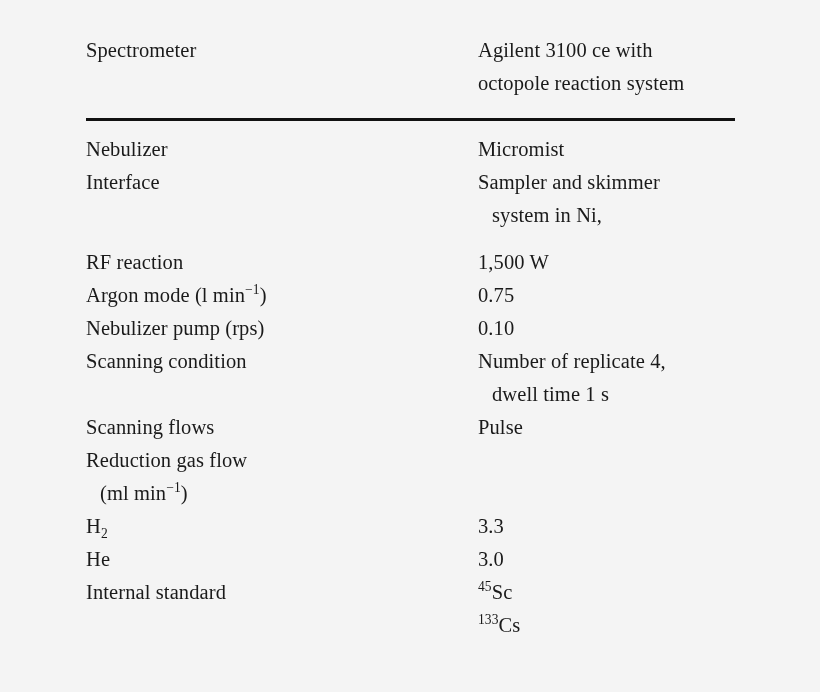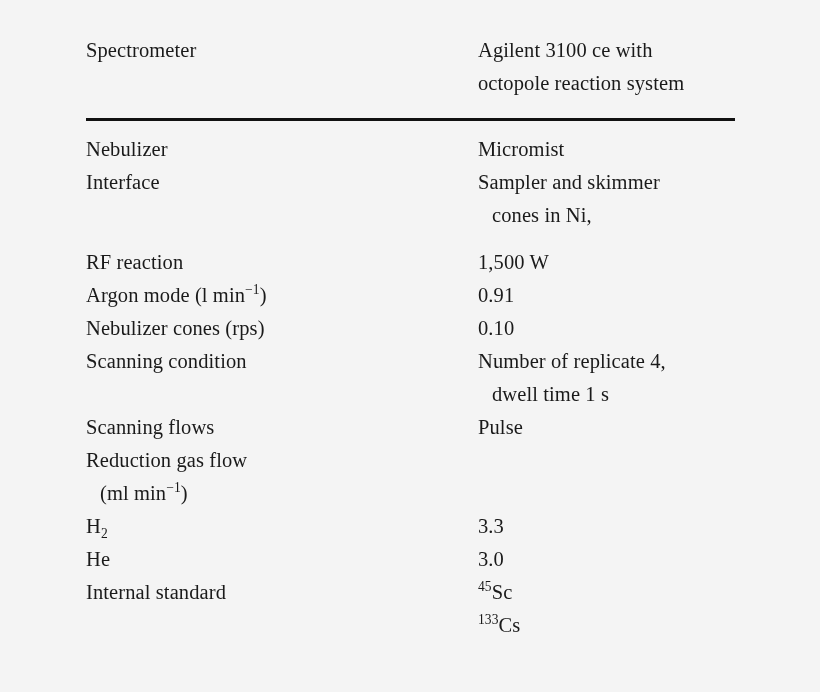--- a/index.html
+++ b/index.html
@@ -112,41 +112,41 @@
 
       <tr>
         <td>Nebulizer</td>
         <td class="val-cell">Micromist</td>
       </tr>
 
       <tr>
         <td>Interface</td>
         <td class="val-cell">
           <span>Sampler and skimmer</span>
-          <span class="cont">cones in Ni,</span>
+          <span class="cont">system in Ni,</span>
         </td>
       </tr>
 
       <tr class="gap-row">
         <td></td>
         <td></td>
       </tr>
 
       <tr>
         <td>RF reaction</td>
         <td class="val-cell">1,500 W</td>
       </tr>
 
       <tr>
         <td><span>Argon mode (l min</span><sup class="sup">−1</sup><span>)</span></td>
-        <td class="val-cell">0.91</td>
+        <td class="val-cell">0.75</td>
       </tr>
 
       <tr>
-        <td>Nebulizer cones (rps)</td>
+        <td>Nebulizer pump (rps)</td>
         <td class="val-cell">0.10</td>
       </tr>
 
       <tr>
         <td>Scanning condition</td>
         <td class="val-cell">
           <span>Number of replicate 4,</span>
           <span class="cont">dwell time 1 s</span>
         </td>
       </tr>

